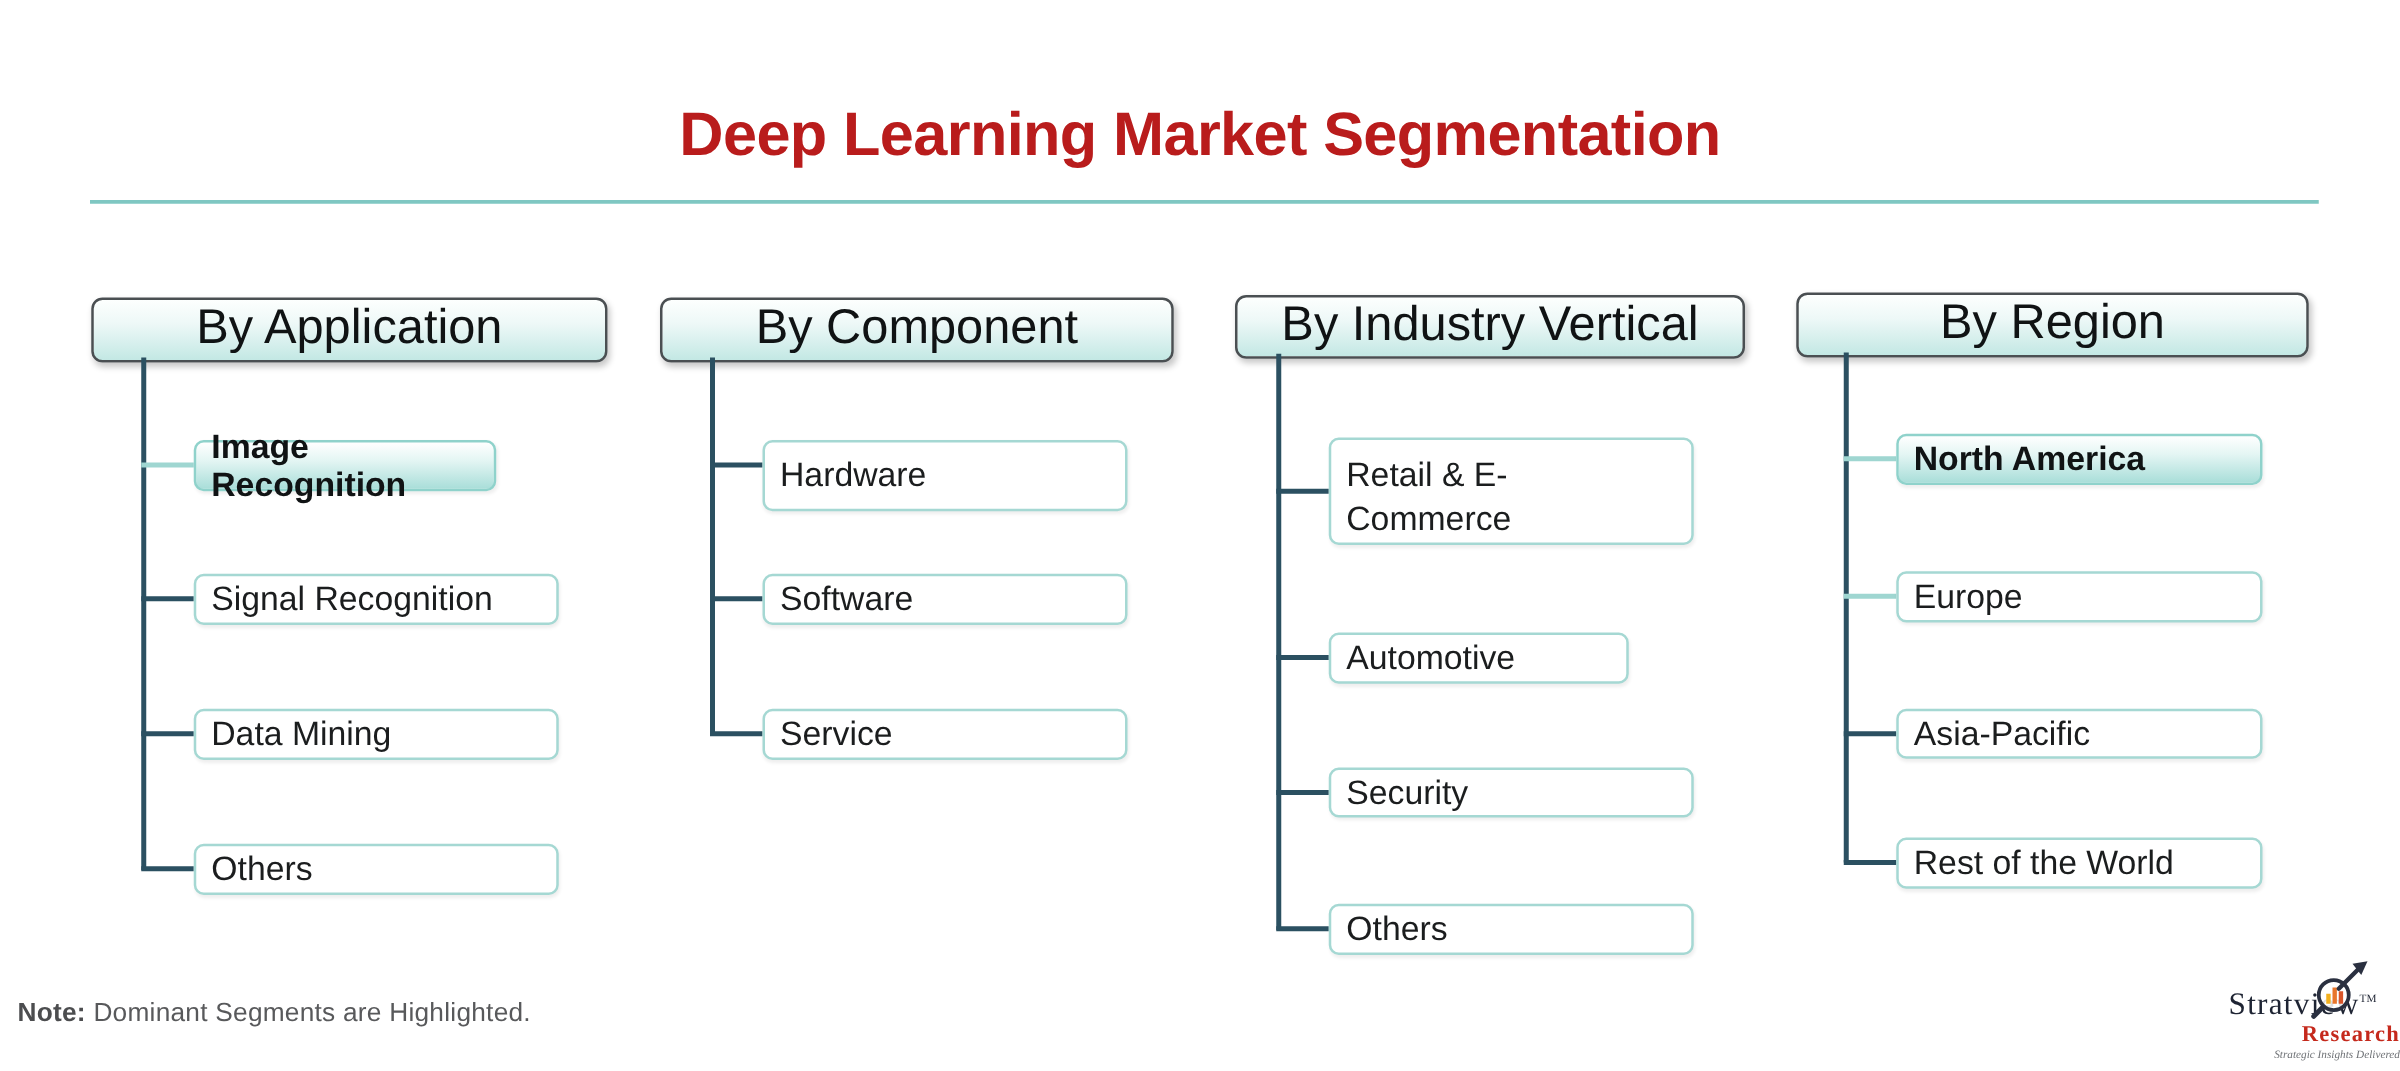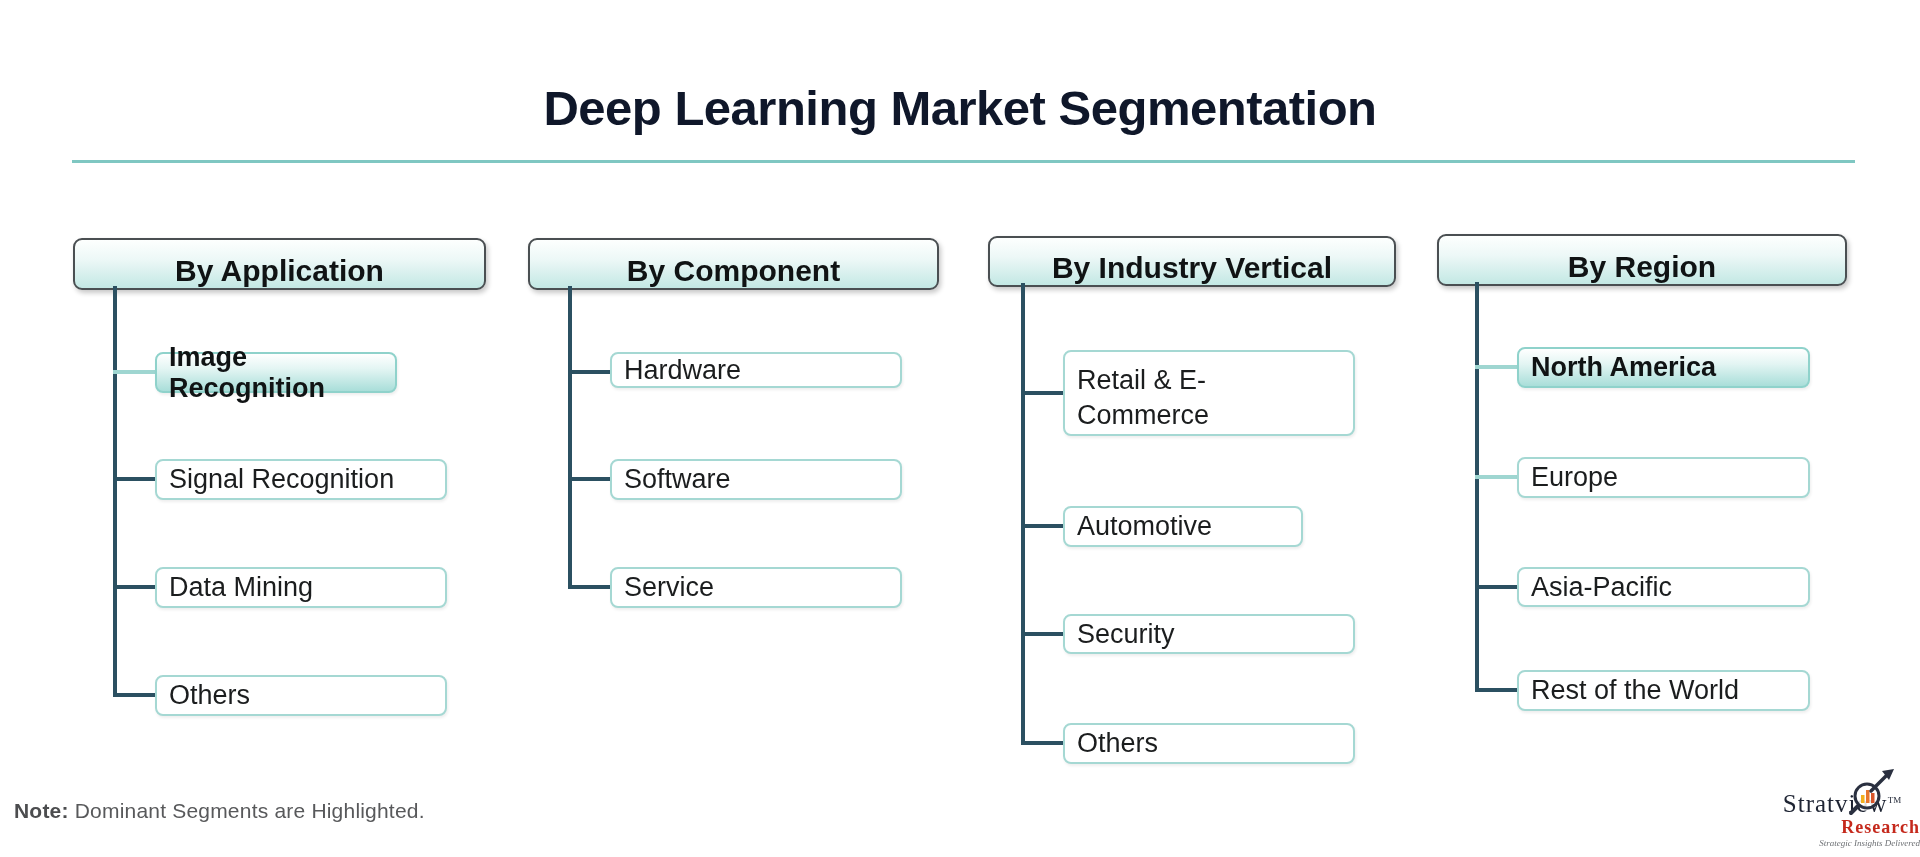--- a/index.html
+++ b/index.html
@@ -2,31 +2,31 @@
 <html><head>
 <meta charset="utf-8">
 <style>
   html,body{margin:0;padding:0;background:#ffffff;}
   .canvas{
     position:relative;width:1920px;height:857px;background:#ffffff;overflow:hidden;
     font-family:"Liberation Sans", sans-serif;
   }
   .title{
     position:absolute;top:80px;left:0;width:1920px;text-align:center;
-    font-size:49px;font-weight:800;color:#0f172a;letter-spacing:-0.5px;
+    font-size:49px;font-weight:800;color:#b91c1c;letter-spacing:-0.5px;
   }
   .rule{
     position:absolute;top:160px;left:72px;width:1783px;height:3px;background:#7fc7c2;
   }
   .hdr{
     position:absolute;border:2px solid #4a4f52;border-radius:9px;
     background:linear-gradient(180deg,#fdfffe 0%,#edf8f7 40%,#c3e8e4 100%);
     box-shadow:2px 3px 5px rgba(0,0,0,0.22);
-    display:flex;align-items:flex-end;justify-content:center;
-    font-size:30px;font-weight:700;color:#101314;
+    display:flex;align-items:flex-start;justify-content:center;
+    font-size:39px;font-weight:400;color:#101314;
   }
   .item{
     position:absolute;background:#ffffff;border:2px solid #a5d8d3;border-radius:8px;
     display:flex;align-items:center;padding-left:12px;box-sizing:border-box;
     font-size:27px;color:#1b1d1e;box-shadow:1px 2px 3px rgba(0,0,0,0.07);
   }
   .item.hl{
     background:linear-gradient(180deg,#ffffff 0%,#e3f5f3 40%,#a9ded9 100%);
     border-color:#8fd2cb;font-weight:700;color:#101314;
   }
@@ -87,21 +87,21 @@
     <span>Others</span>
   </div>
 
   <div class="hdr" style="left:528px;top:238px;width:407px;height:48px;">
     <span>By Component</span>
   </div>
   <div class="vline" style="left:568px;top:286px;height:302px;"></div>
   <div class="stub" style="left:568px;top:370px;width:42px;"></div>
   <div class="stub" style="left:568px;top:477px;width:42px;"></div>
   <div class="stub" style="left:568px;top:585px;width:42px;"></div>
-  <div class="item" style="left:610px;top:352px;width:292px;height:36px;">
+  <div class="item" style="left:610px;top:352px;width:292px;height:57px;">
     <span>Hardware</span>
   </div>
   <div class="item" style="left:610px;top:459px;width:292px;height:41px;">
     <span>Software</span>
   </div>
   <div class="item" style="left:610px;top:567px;width:292px;height:41px;">
     <span>Service</span>
   </div>
 
   <div class="hdr" style="left:988px;top:236px;width:404px;height:47px;">

